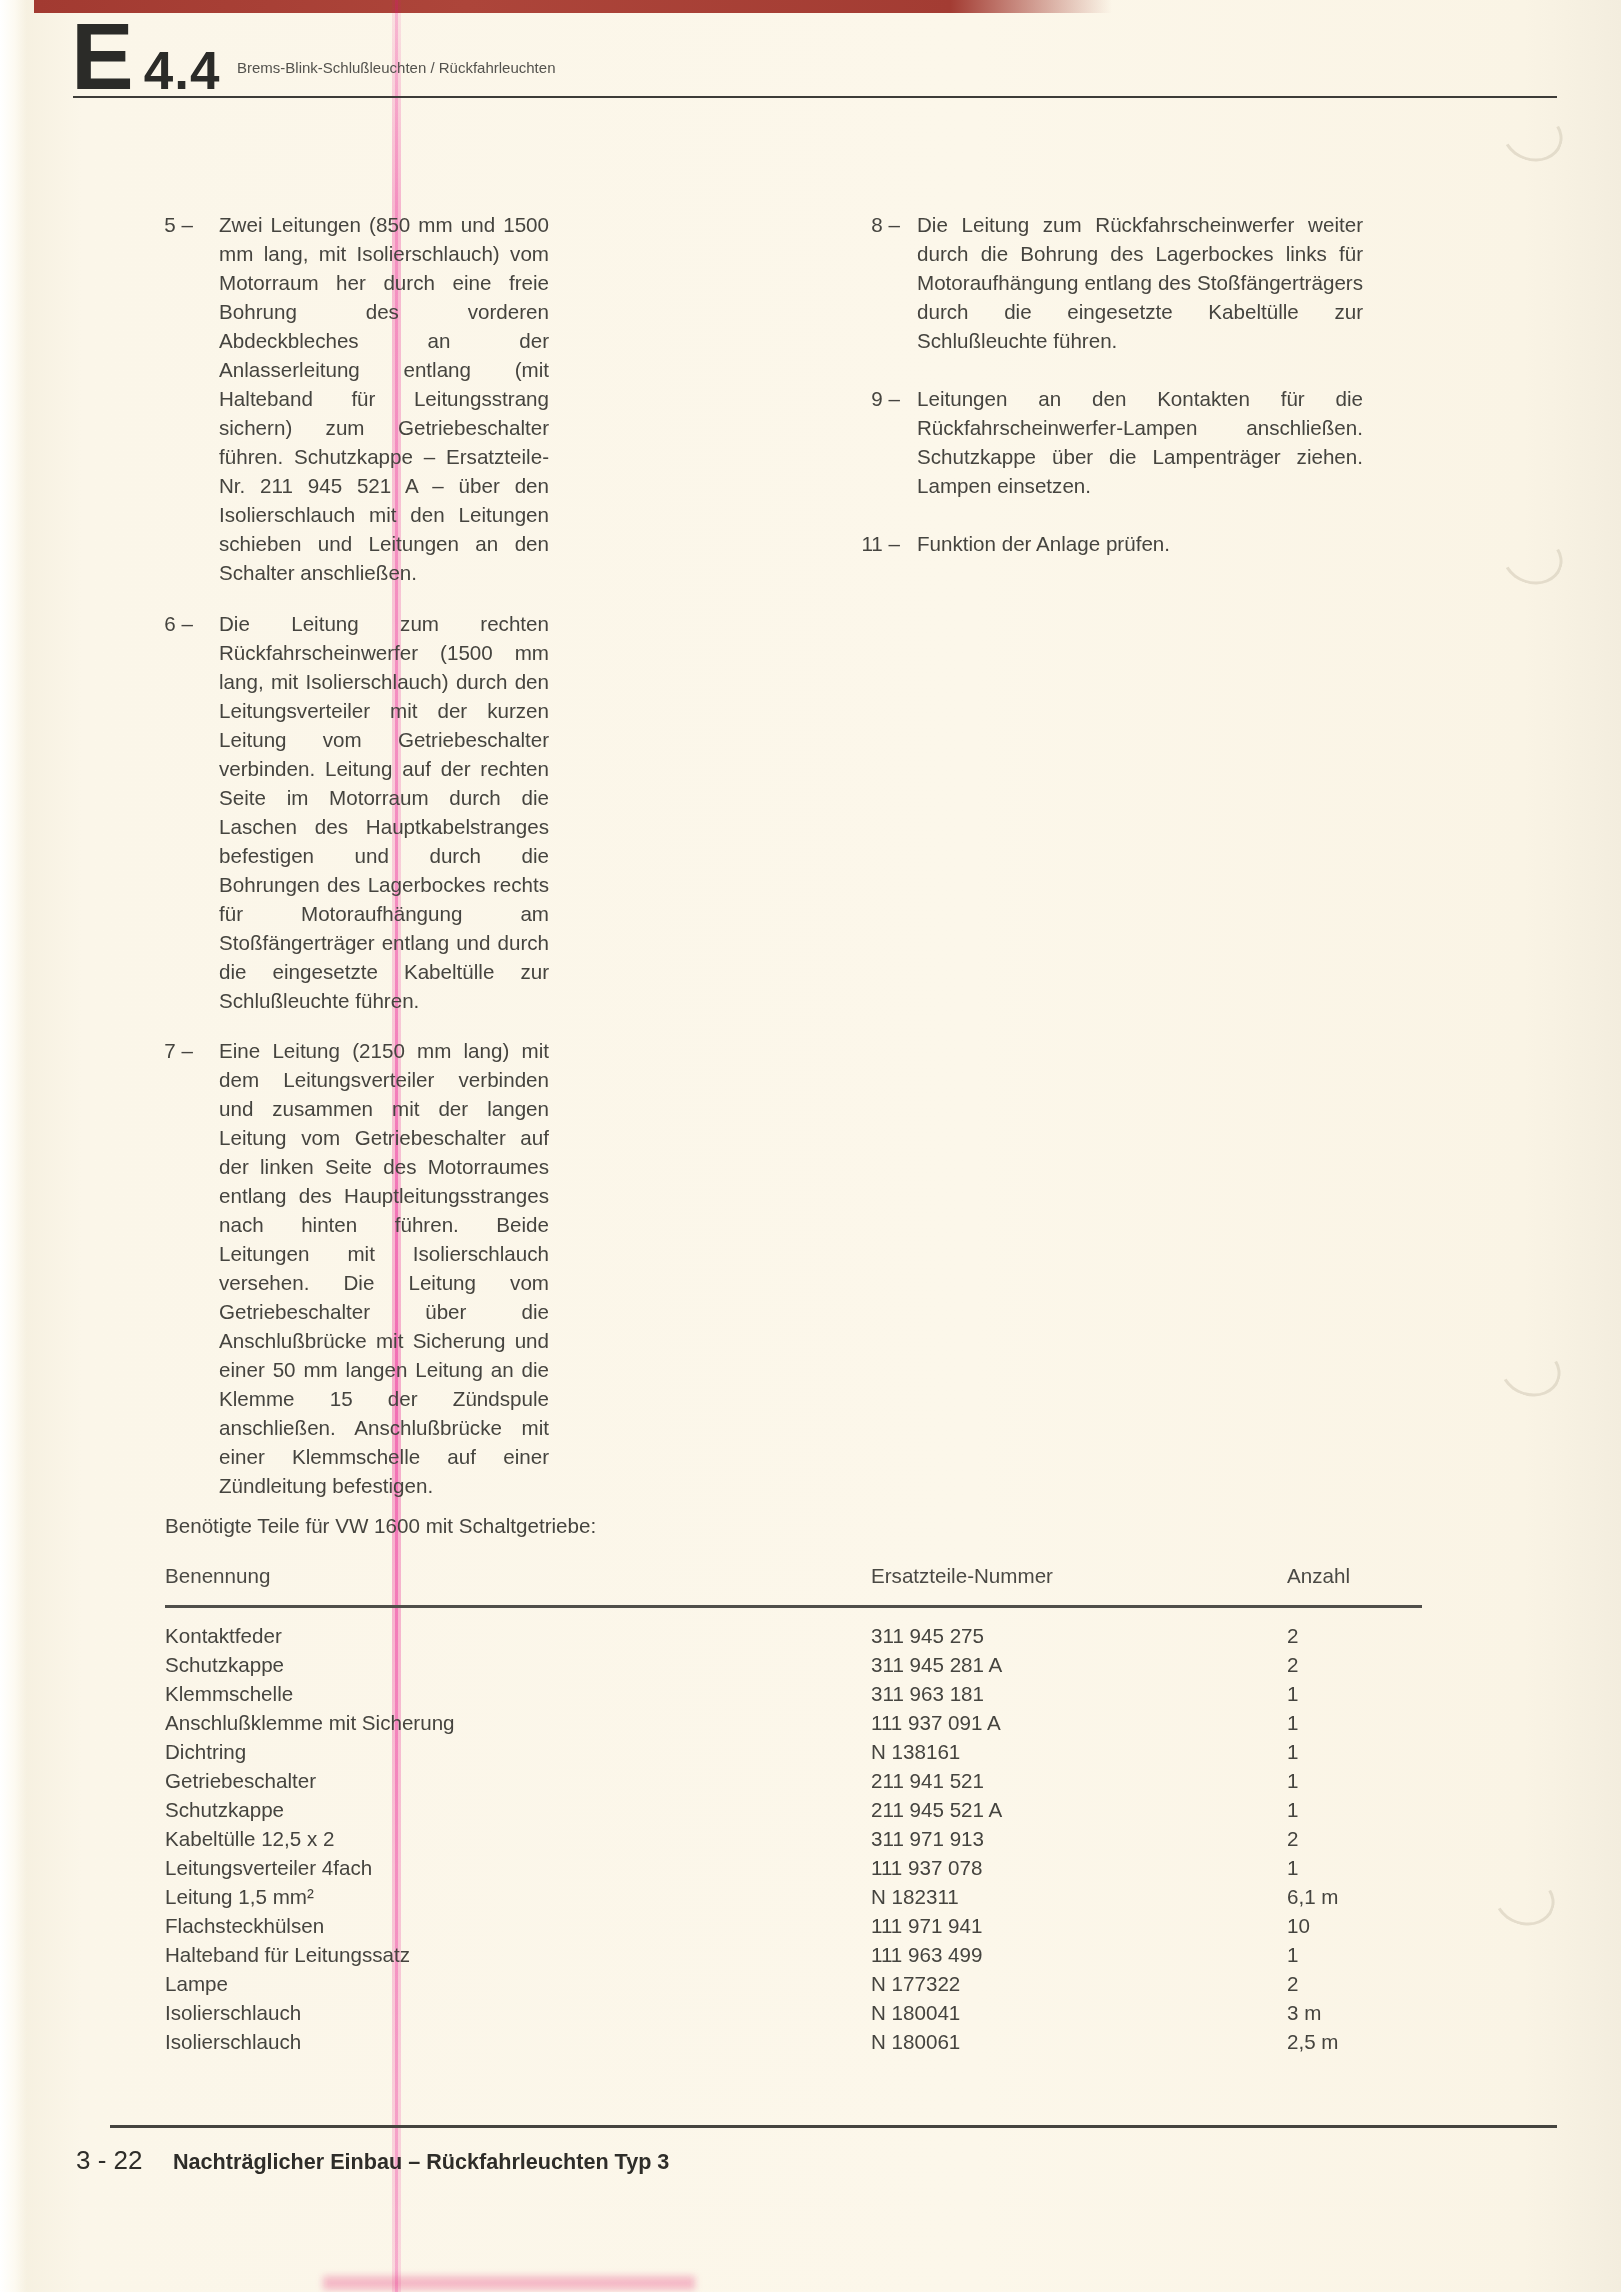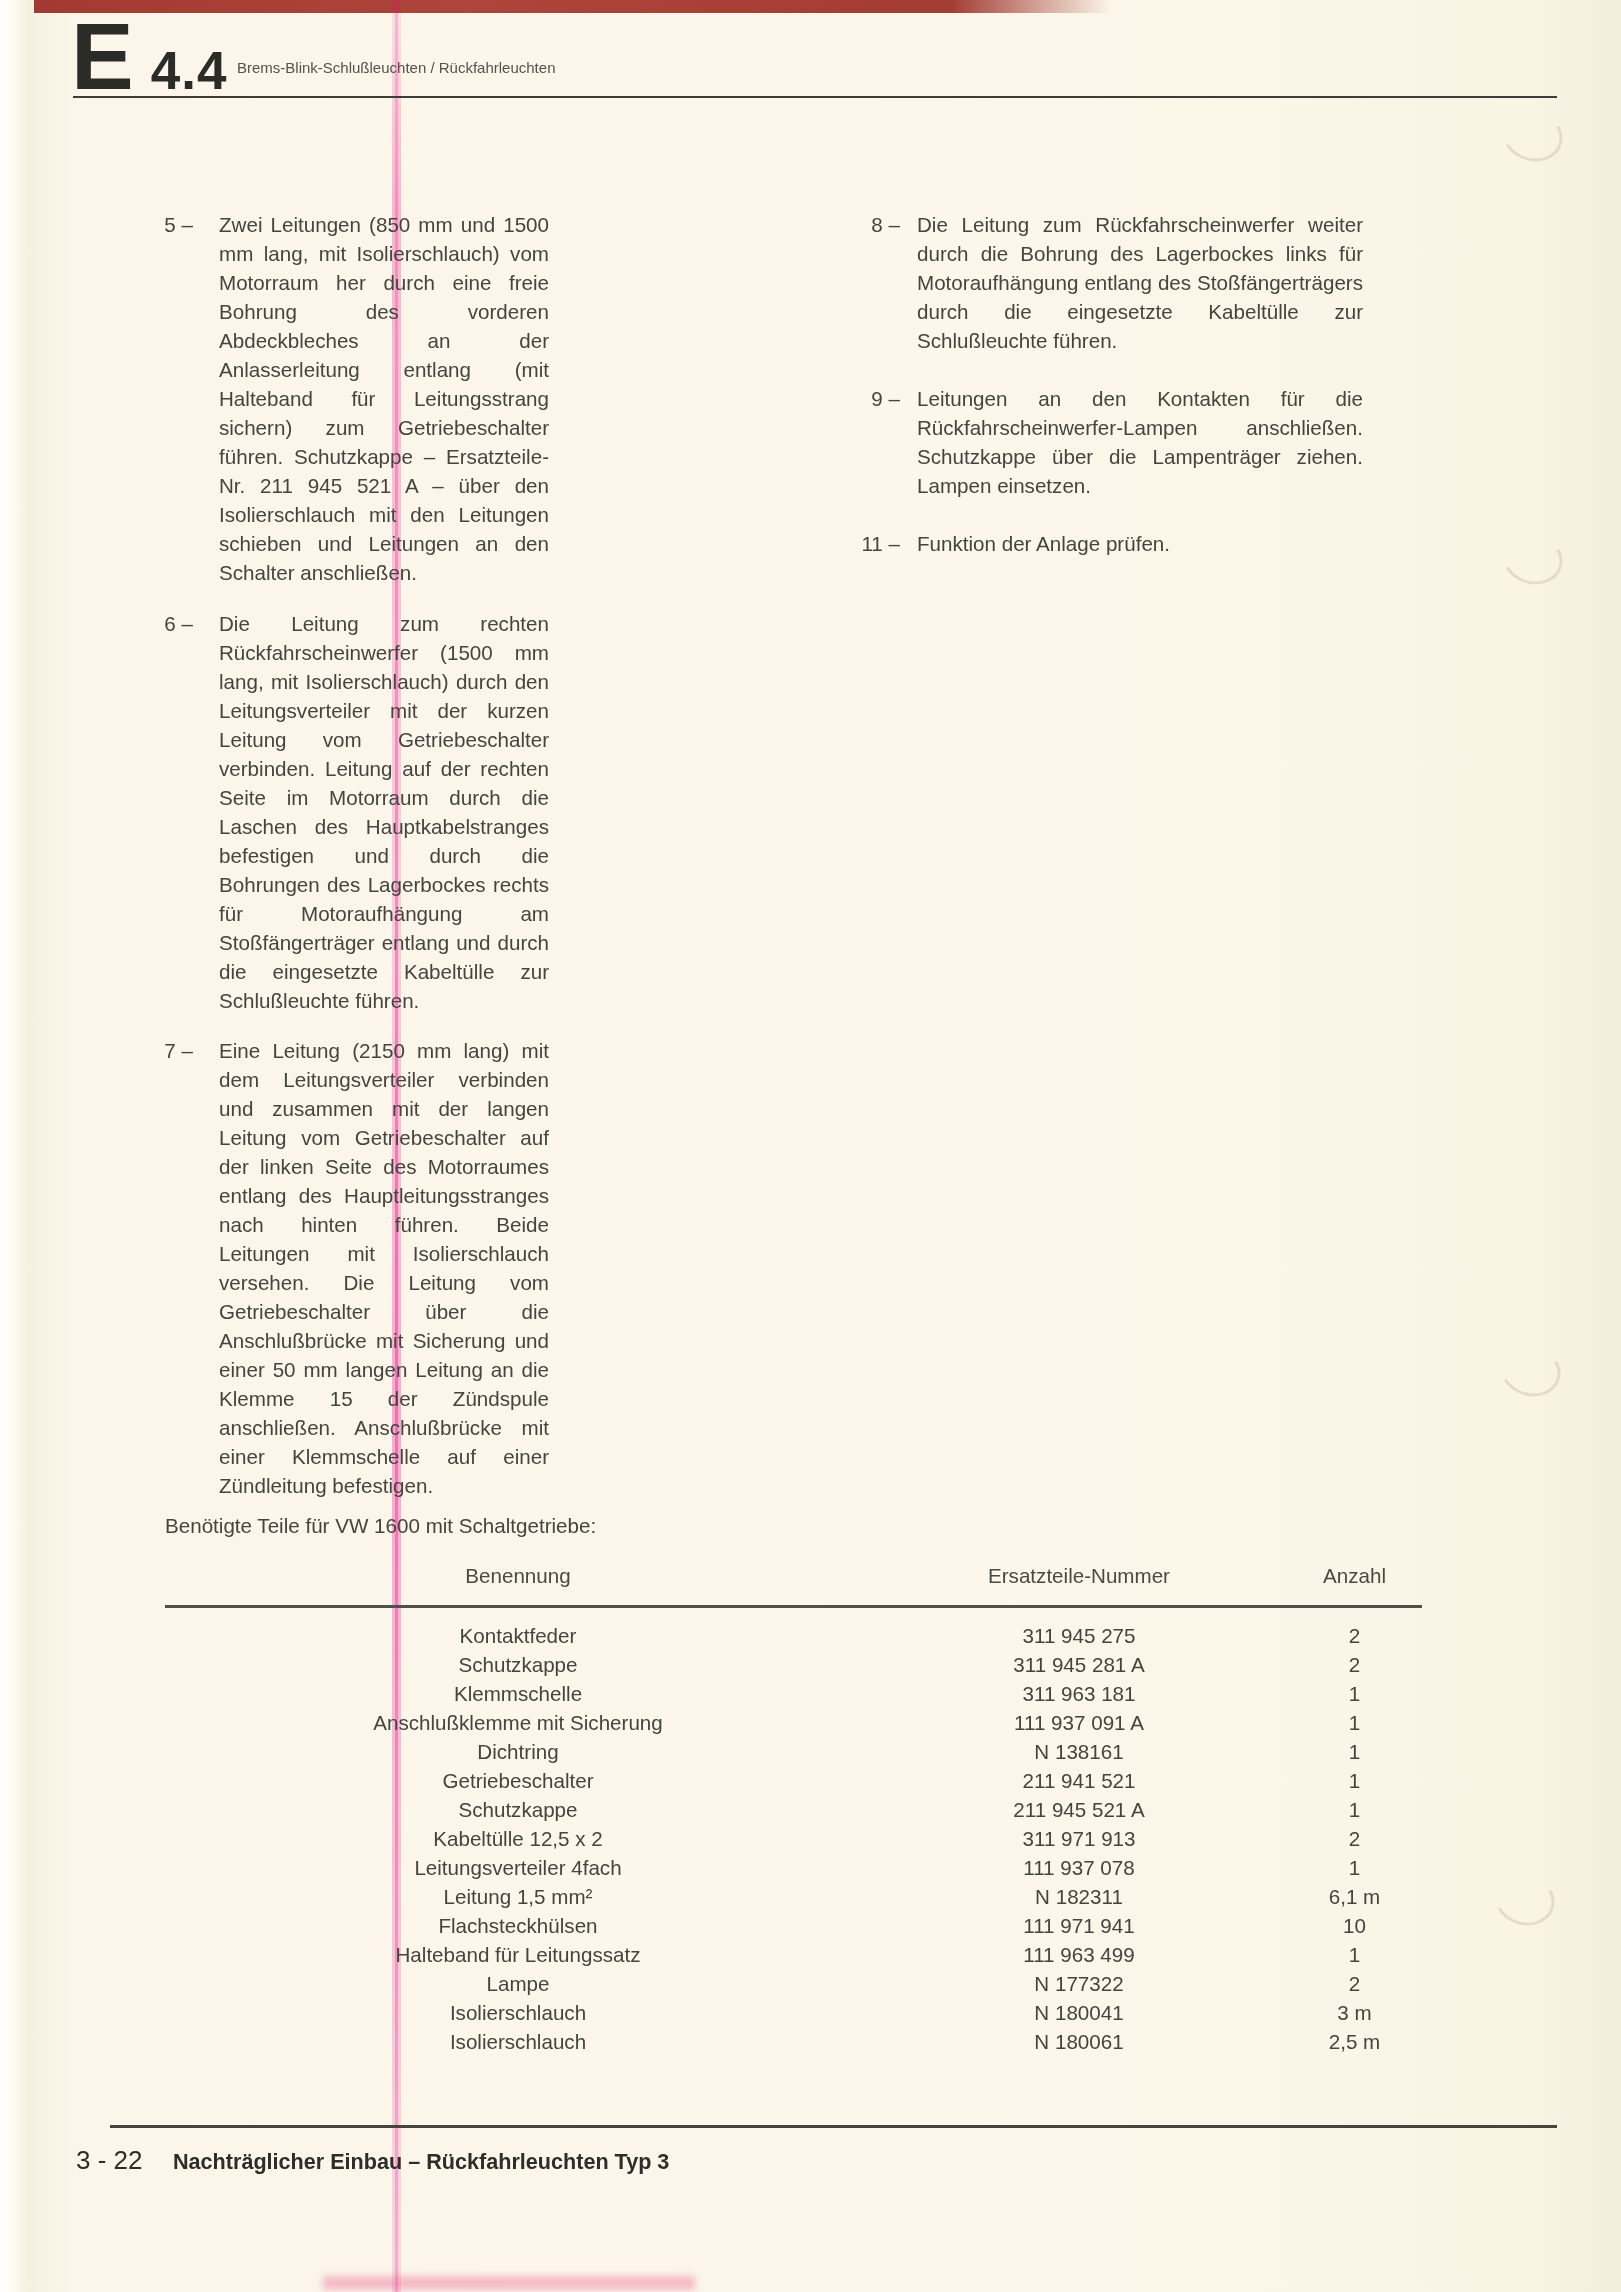--- a/index.html
+++ b/index.html
@@ -23,35 +23,35 @@
     background:linear-gradient(180deg,rgba(236,0,140,.18),rgba(236,0,140,.38) 55%,rgba(236,0,140,.20));}
   .bottom-smear{position:absolute;left:323px;top:2276px;width:372px;height:13.7px;
     background:rgba(228,48,120,.30);filter:blur(3.9px);}
   .curl{position:absolute;width:55px;height:45px;border:3.9px solid #ddd5c3;
     border-top-color:transparent;border-left-color:transparent;border-radius:50%;
     transform:rotate(18deg);opacity:.75;}
   
   .hdr-code{position:absolute;left:71px;top:9.8px;display:flex;align-items:baseline;
     color:#2b2b28;font-weight:bold;line-height:1;}
   .hdr-code .big-e{font-size:94px;letter-spacing:-2.9px;}
-  .hdr-code .num{font-size:53px;margin-left:20px;letter-spacing:1px;text-align:center;}
+  .hdr-code .num{font-size:53px;margin-left:13px;letter-spacing:1px;text-align:center;}
   .hdr-title{position:absolute;left:237px;top:59px;font-size:15px;color:#53524d;}
   .hdr-rule{position:absolute;left:73px;top:96px;width:1484px;height:2px;background:#3d3c38;}
   
   .col{position:absolute;top:210px;font-size:20.6px;line-height:29px;}
   .col-left{left:148px;width:401px;}
   .col-right{left:855px;width:508px;}
   .instr{display:flex;margin-bottom:21.6px;}
   .col-right .instr{margin-bottom:29px;}
   .instr-label{min-width:45px;text-align:right;white-space:nowrap;}
   .instr-text{flex:1;margin-left:26px;text-align:justify;}
   .col-right .instr-text{margin-left:17px;}
   
   .parts-intro{position:absolute;left:165px;top:1514px;font-size:20.6px;}
-  .tbl-grid{display:grid;grid-template-columns:706px 416px 1fr;text-align:center;}
+  .tbl-grid{display:grid;grid-template-columns:706px 416px 1fr;}
   .tbl-head{position:absolute;left:165px;top:1564px;width:1257px;font-size:20.6px;color:#4a4944;}
   .tbl-rule{position:absolute;left:165px;top:1605px;width:1257px;height:2.9px;background:#504f4a;}
   .tbl-body{position:absolute;left:165px;top:1621px;width:1257px;font-size:20.6px;}
   .tbl-body .tbl-grid{line-height:29px;}
   
   .ftr-rule{position:absolute;left:110px;top:2125px;width:1447px;height:2.9px;background:#45443f;}
   .ftr-pagenum{position:absolute;left:76px;top:2145px;font-size:26px;font-weight:normal;color:#2e2d29;}
   .ftr-title{position:absolute;left:173px;top:2149px;font-size:21.6px;font-weight:bold;color:#2e2d29;}
 </style>
 </head>

